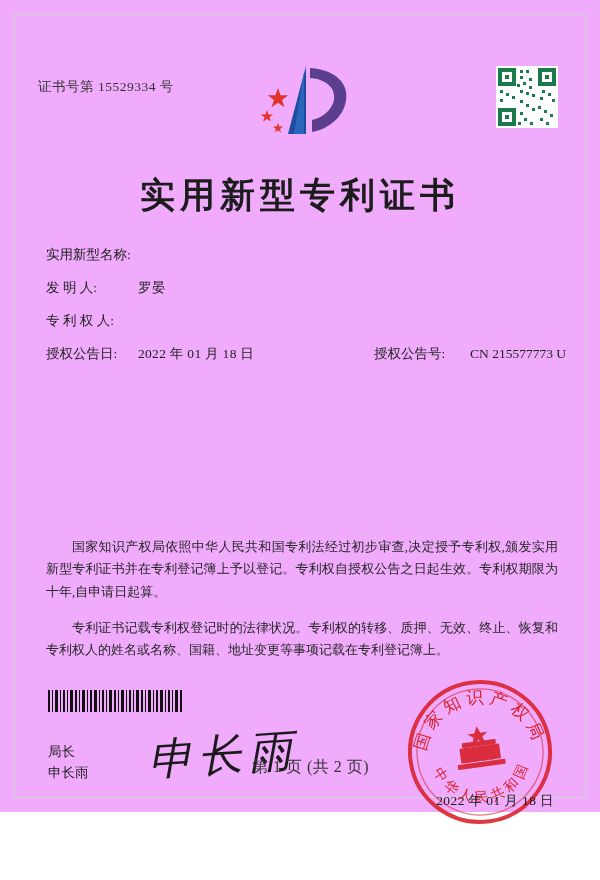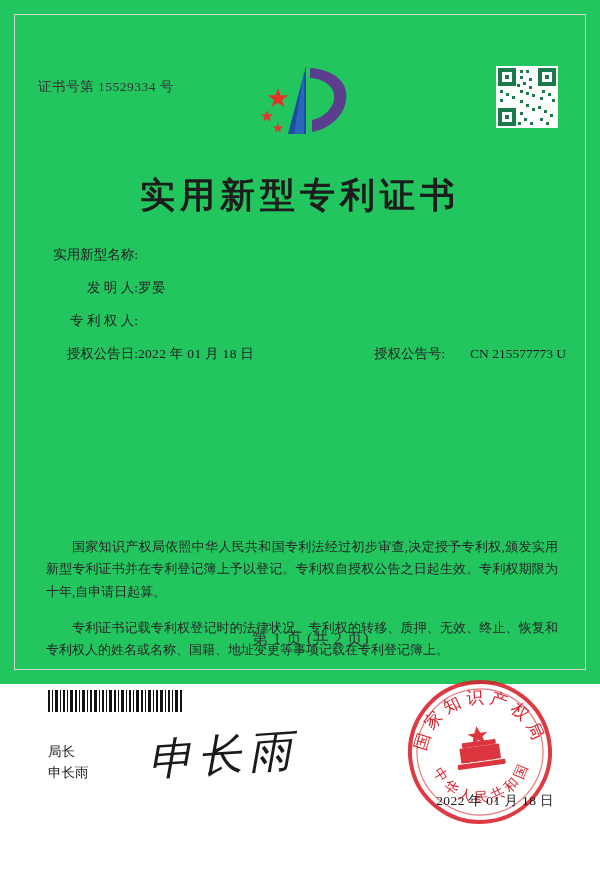--- a/index.html
+++ b/index.html
@@ -10,23 +10,23 @@
     width: 600px;
     height: 880px;
     background: #ffffff;
     font-family: "Liberation Serif", "DejaVu Serif", serif;
     color: #2b2b2b;
     overflow: hidden;
   }
   .page {
     position: relative;
     width: 600px;
-    height: 684px;
+    height: 812px;
     box-sizing: border-box;
-    background: #22c55e;
+    background: #f0abfc;
   }
   .border-frame {
     position: absolute;
     left: 14px;
     top: 14px;
     right: 14px;
     bottom: 14px;
     border: 1px solid #cfd6cf;
     pointer-events: none;
   }
@@ -83,21 +83,20 @@
   .field-row {
     display: flex;
     align-items: baseline;
     margin-bottom: 19.5px;
     white-space: nowrap;
   }
   .field-label {
     width: 92px;
     flex: 0 0 92px;
     letter-spacing: 0px;
-    text-align: right;
   }
   .field-value {
     flex: 1 1 auto;
     letter-spacing: 0.3px;
   }
   .field-row.dual .field-value {
     flex: 0 0 auto;
     width: 236px;
   }
   .field-row.dual .field-label2 {

